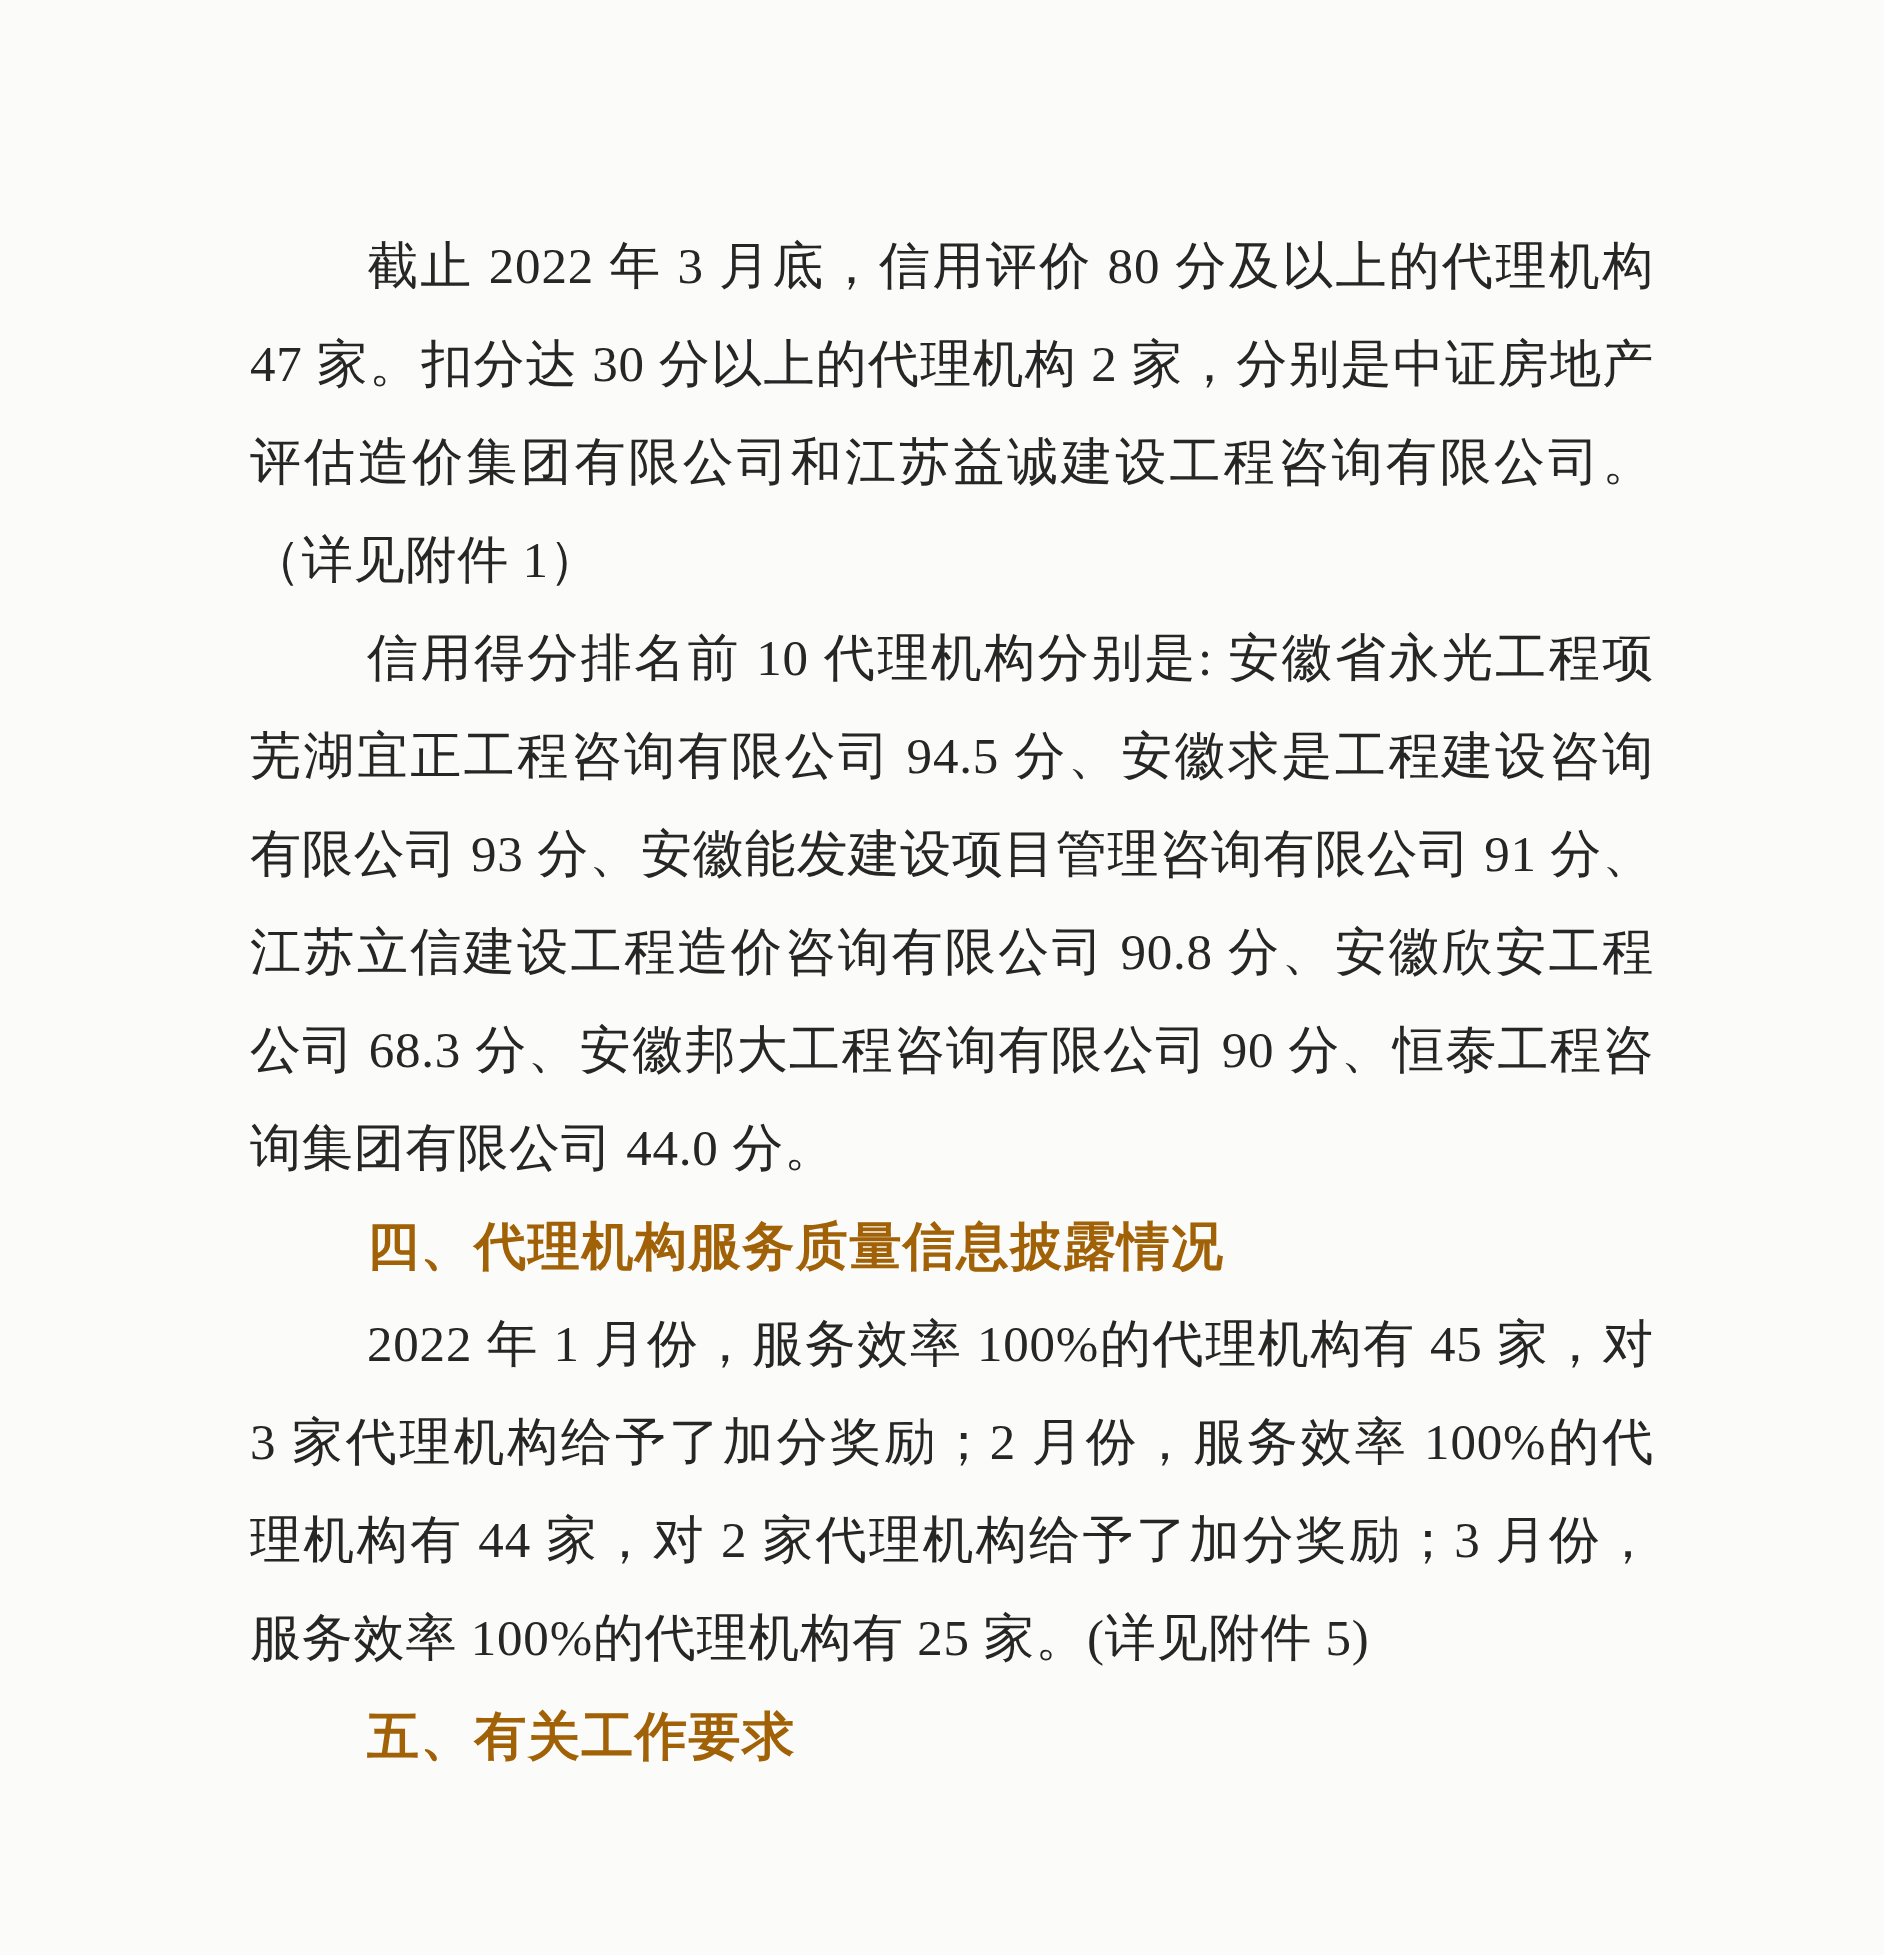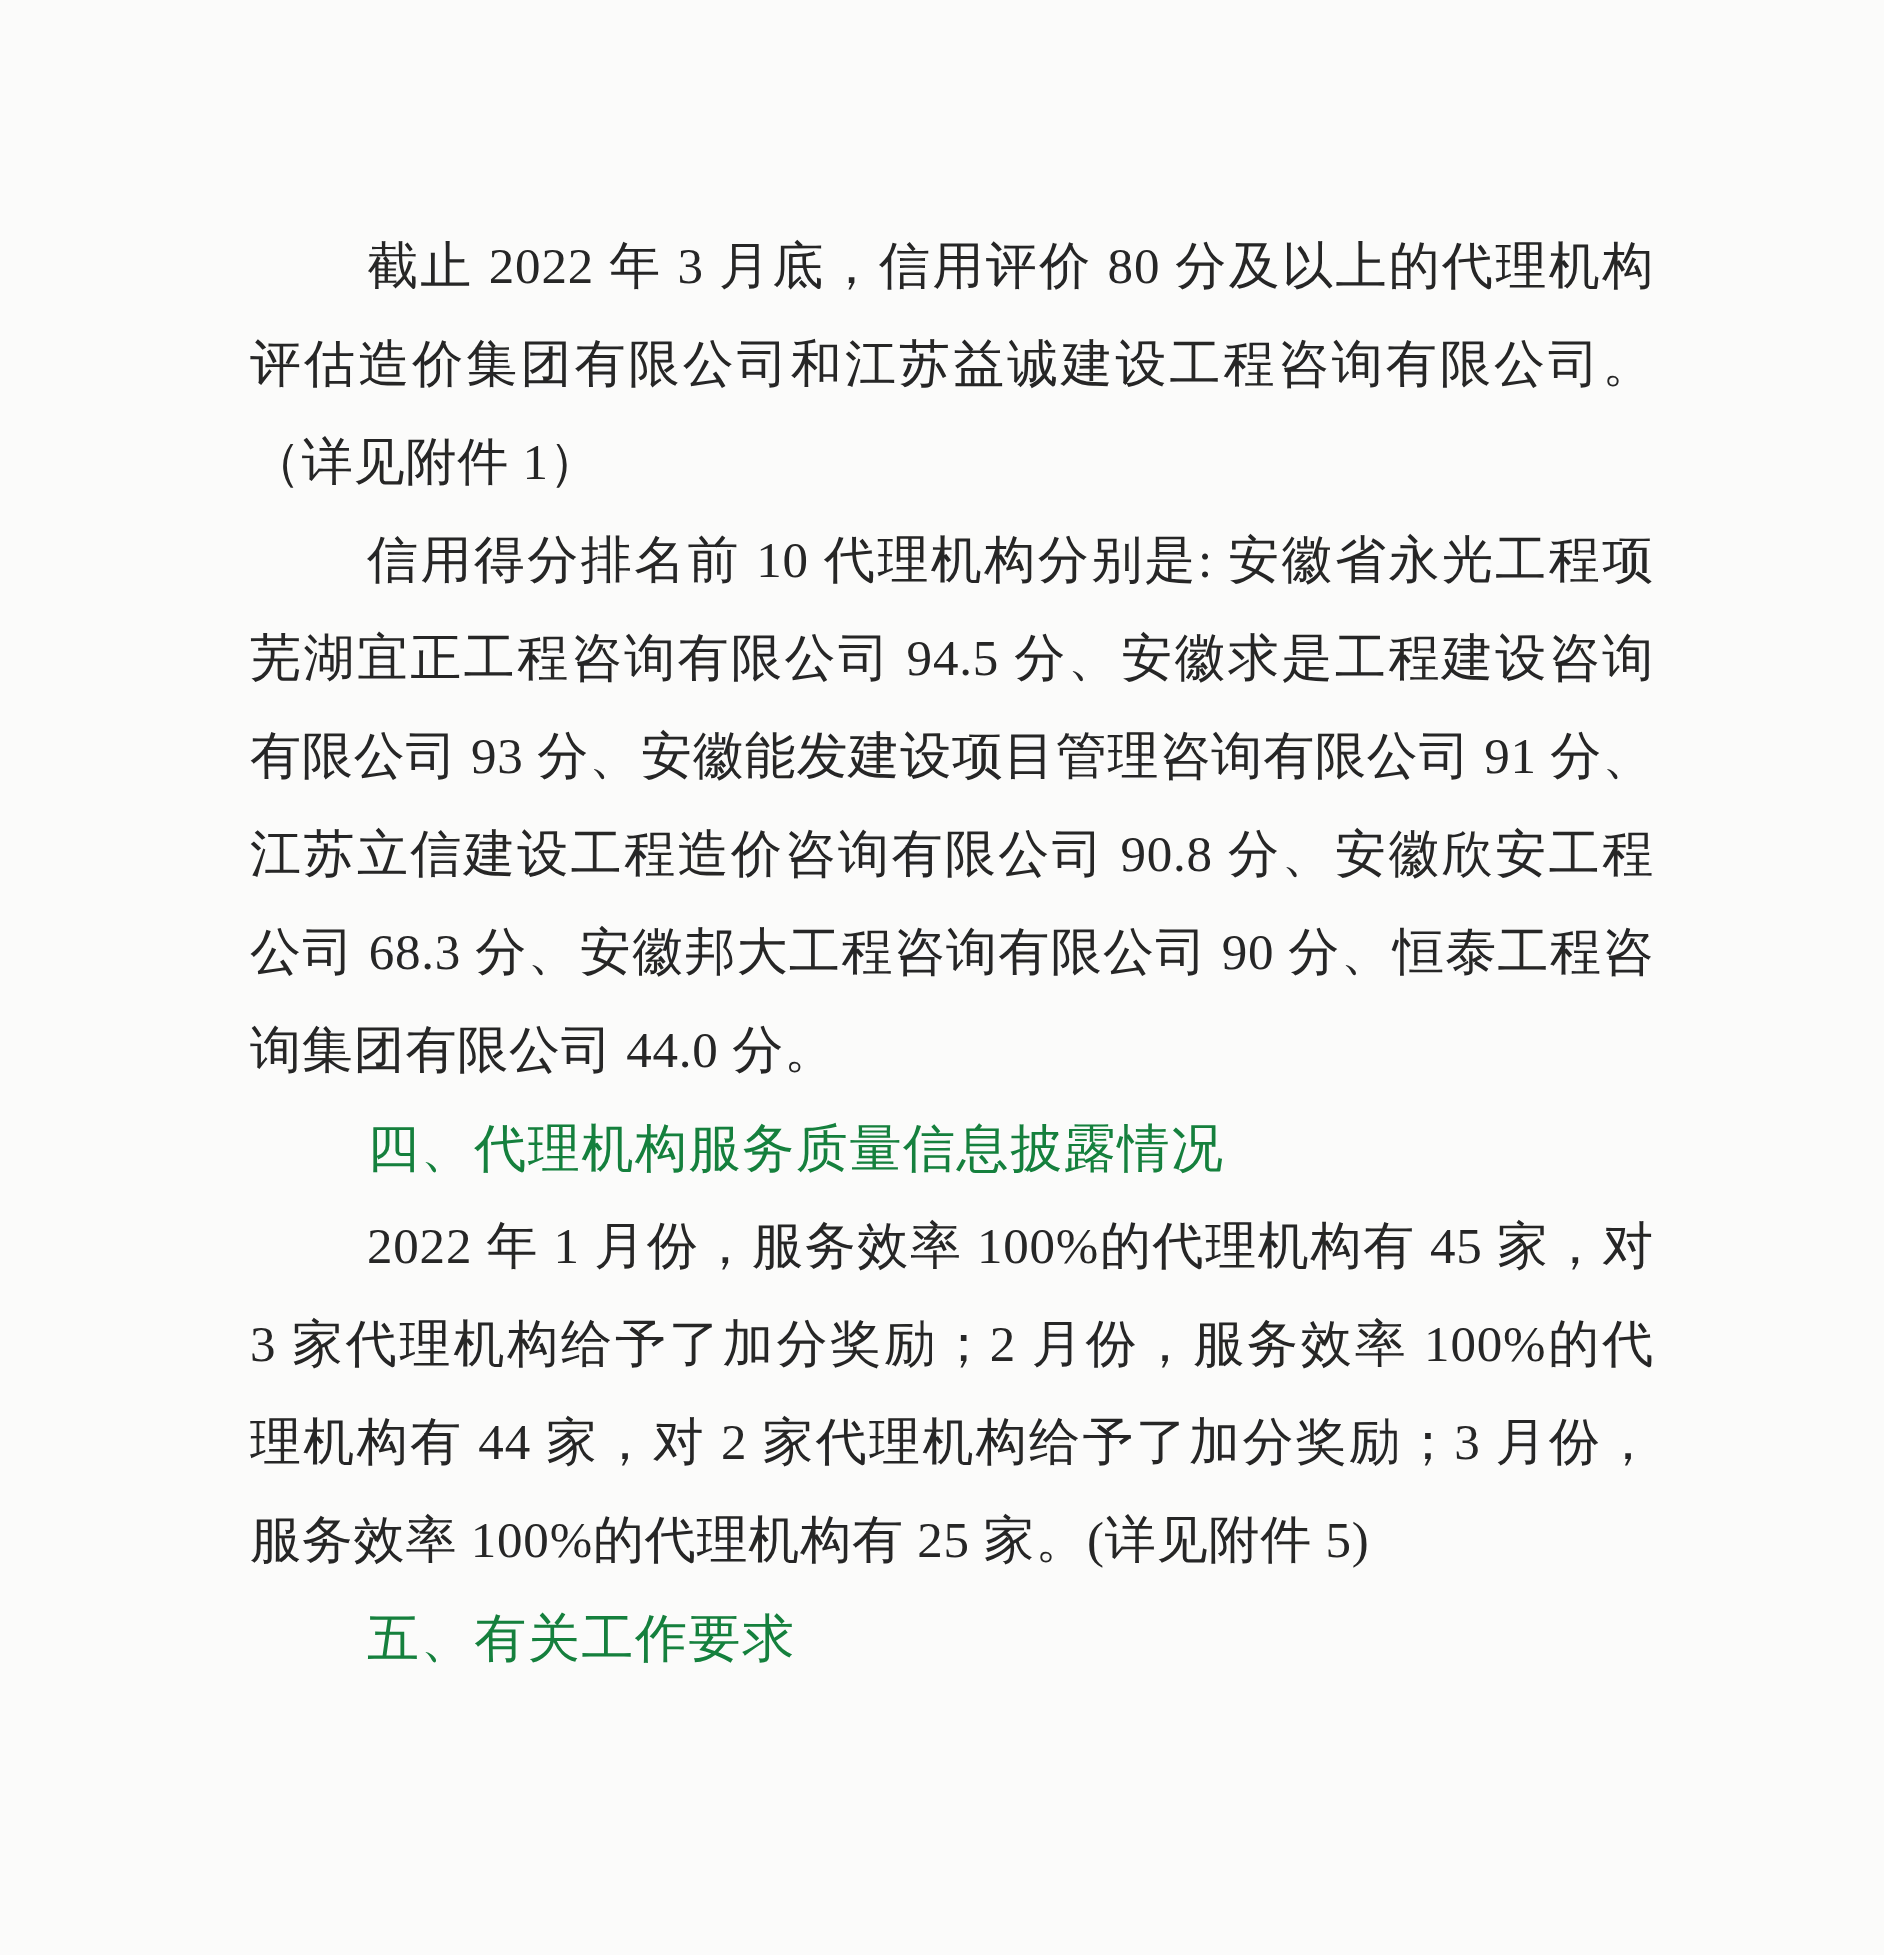--- a/index.html
+++ b/index.html
@@ -38,33 +38,34 @@
   .line.last {
     text-align-last: left;
   }
   .heading {
     height: 98px;
     line-height: 98px;
     font-size: 52px;
     letter-spacing: 1.6px;
     text-indent: 117px;
     font-family: "Liberation Sans", "DejaVu Sans", sans-serif;
-    font-weight: 400;
-    color: #15803d;
+    font-weight: 700;
+    color: #a16207;
     white-space: nowrap;
     overflow: hidden;
   }
 </style>
 </head>
 <body>
 
 <div class="page">
   <div class="doc">
 
     <div class="line first">截止 2022 年 3 月底，信用评价 80 分及以上的代理机构</div>
+    <div class="line">47 家。扣分达 30 分以上的代理机构 2 家，分别是中证房地产</div>
     <div class="line">评估造价集团有限公司和江苏益诚建设工程咨询有限公司。</div>
     <div class="line last">（详见附件 1）</div>
 
     <div class="line first">信用得分排名前 10 代理机构分别是: 安徽省永光工程项</div>
     <div class="line">芜湖宜正工程咨询有限公司 94.5 分、安徽求是工程建设咨询</div>
     <div class="line">有限公司 93 分、安徽能发建设项目管理咨询有限公司 91 分、</div>
     <div class="line">江苏立信建设工程造价咨询有限公司 90.8 分、安徽欣安工程</div>
     <div class="line">公司 68.3 分、安徽邦大工程咨询有限公司 90 分、恒泰工程咨</div>
     <div class="line last">询集团有限公司 44.0 分。</div>
 

